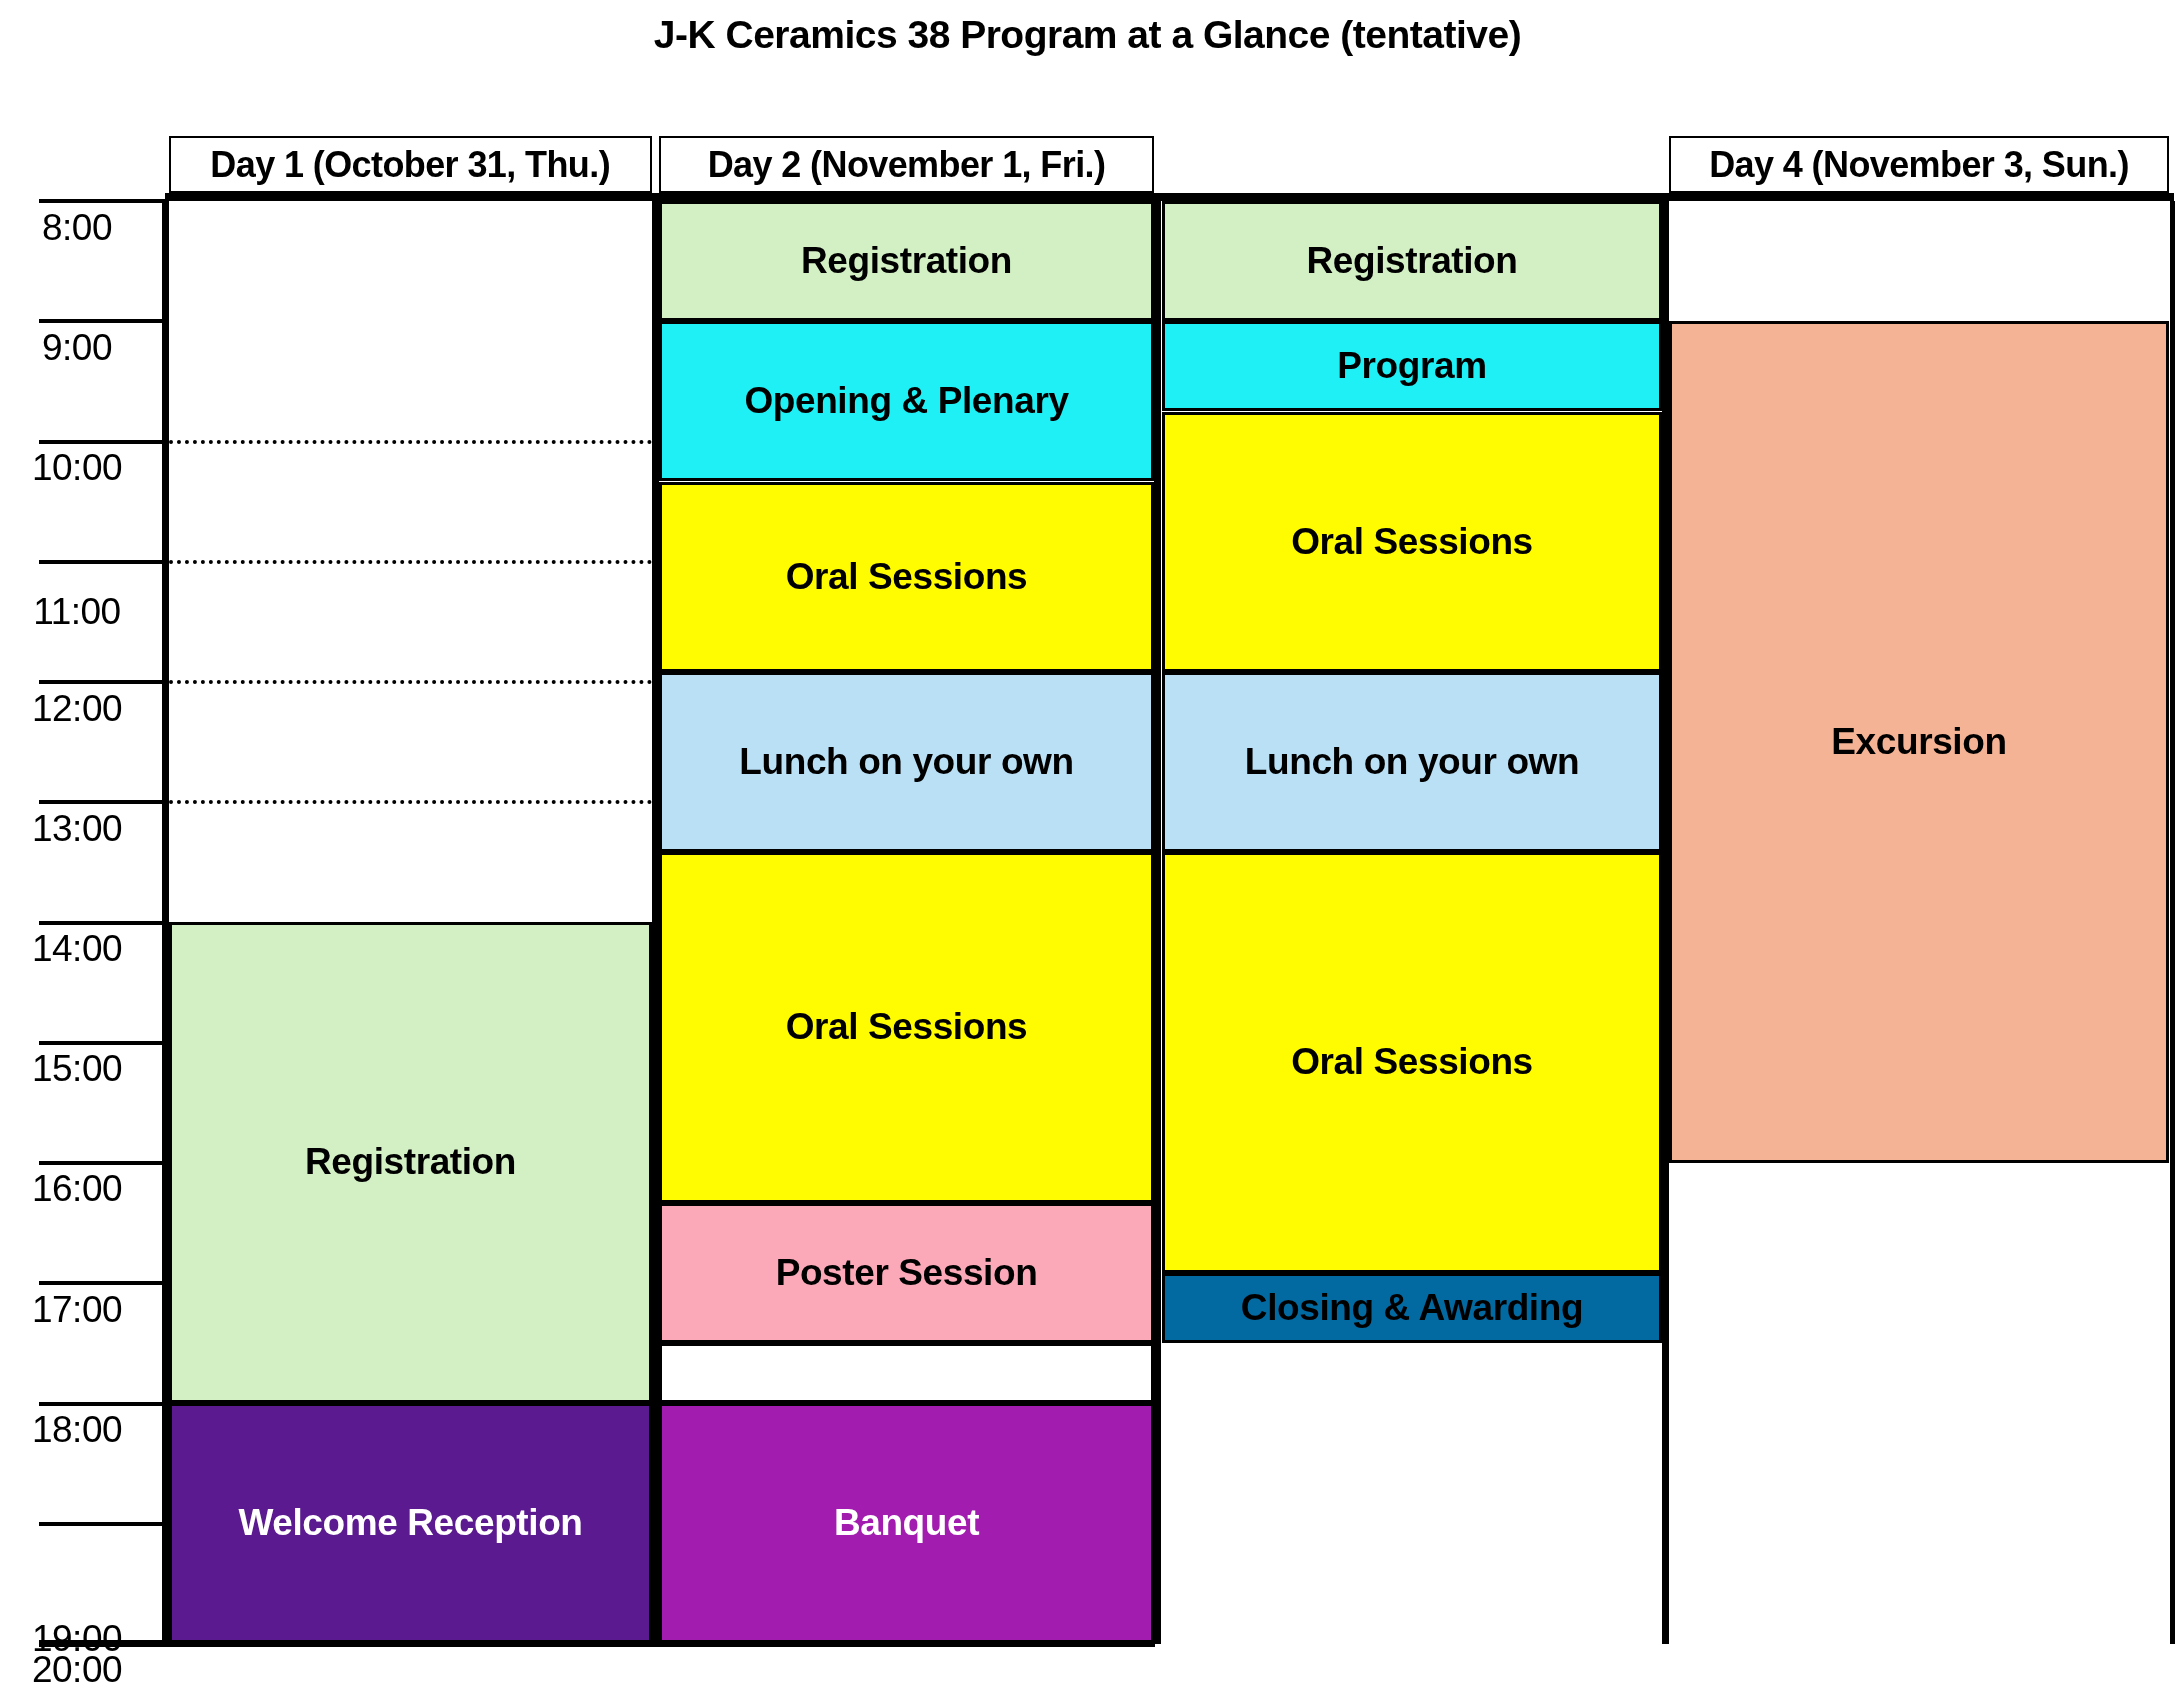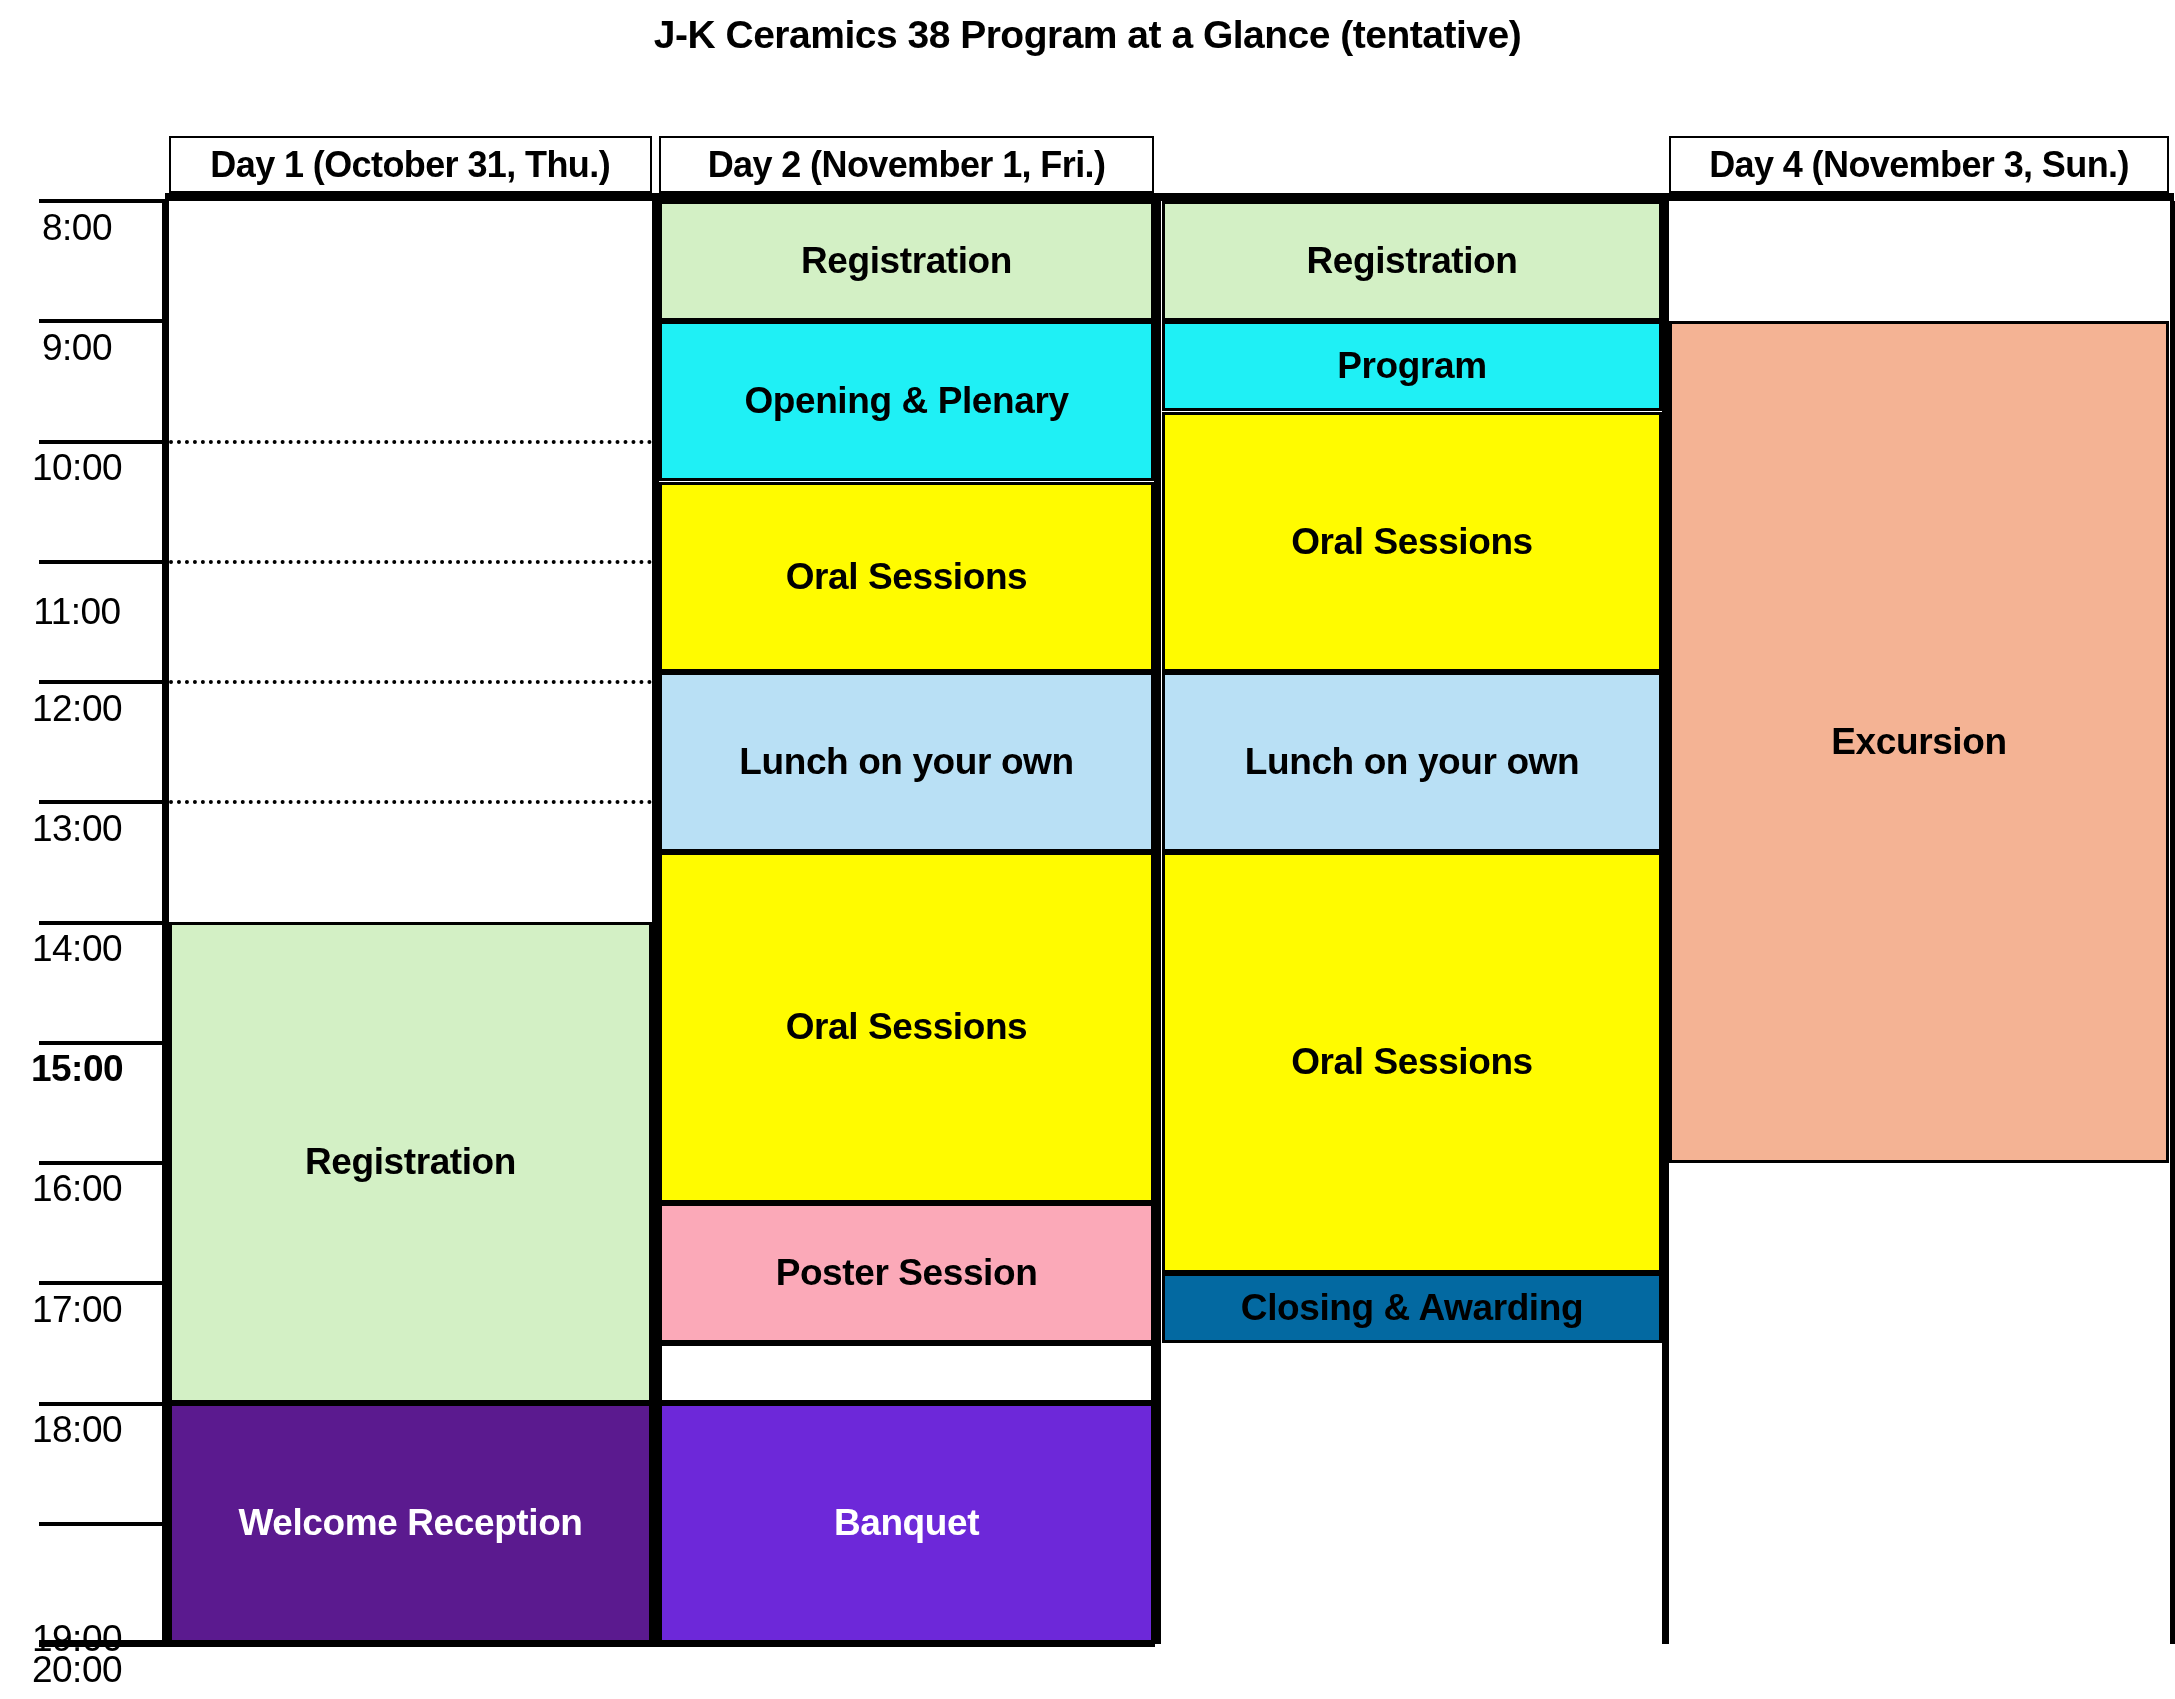--- a/index.html
+++ b/index.html
@@ -137,21 +137,21 @@
       <div class="hour-label" style="top: 447px;">10:00</div>
       <div class="hour-line" style="top: 560px;"></div>
       <div class="hour-label" style="top: 591px;">11:00</div>
       <div class="hour-line" style="top: 680px;"></div>
       <div class="hour-label" style="top: 688px;">12:00</div>
       <div class="hour-line" style="top: 800px;"></div>
       <div class="hour-label" style="top: 808px;">13:00</div>
       <div class="hour-line" style="top: 921px;"></div>
       <div class="hour-label" style="top: 928px;">14:00</div>
       <div class="hour-line" style="top: 1041px;"></div>
-      <div class="hour-label" style="top: 1048px; font-weight: bold;">15:00</div>
+      <div class="hour-label" style="top: 1048px;">15:00</div>
       <div class="hour-line" style="top: 1161px;"></div>
       <div class="hour-label" style="top: 1168px;">16:00</div>
       <div class="hour-line" style="top: 1281px;"></div>
       <div class="hour-label" style="top: 1289px;">17:00</div>
       <div class="hour-line" style="top: 1402px;"></div>
       <div class="hour-label" style="top: 1409px;">18:00</div>
       <div class="hour-line" style="top: 1522px;"></div>
       <div class="hour-label" style="top: 1618px;">19:00</div>
       <div class="hour-line" style="top: 1642px;"></div>
       <div class="hour-label" style="top: 1649px;">20:00</div>
@@ -171,21 +171,21 @@
   <div id="event-layer">
       <div class="event" style="left: 169px; width: 483px; top: 922px; height: 481px; background: rgb(211, 240, 197);">Registration</div>
       <div class="event light" style="left: 169px; width: 483px; top: 1403px; height: 240px; background: rgb(91, 26, 143);">Welcome Reception</div>
       <div class="event" style="left: 659px; width: 495px; top: 201px; height: 120px; background: rgb(211, 240, 197);">Registration</div>
       <div class="event" style="left: 659px; width: 495px; top: 321px; height: 160px; background: rgb(31, 240, 245);">Opening &amp; Plenary</div>
       <div class="event" style="left: 659px; width: 495px; top: 482px; height: 190px; background: rgb(255, 251, 0);">Oral Sessions</div>
       <div class="event" style="left: 659px; width: 495px; top: 672px; height: 180px; background: rgb(185, 224, 245);">Lunch on your own</div>
       <div class="event" style="left: 659px; width: 495px; top: 852px; height: 351px; background: rgb(255, 251, 0);">Oral Sessions</div>
       <div class="event" style="left: 659px; width: 495px; top: 1203px; height: 140px; background: rgb(251, 169, 184);">Poster Session</div>
       <div class="event blank" style="left: 659px; width: 495px; top: 1343px; height: 60px; background: rgb(255, 255, 255);"></div>
-      <div class="event light" style="left: 659px; width: 495px; top: 1403px; height: 240px; background: #6d28d9;">Banquet</div>
+      <div class="event light" style="left: 659px; width: 495px; top: 1403px; height: 240px; background: #a21caf;">Banquet</div>
       <div class="event" style="left: 1162px; width: 500px; top: 201px; height: 120px; background: rgb(211, 240, 197);">Registration</div>
       <div class="event" style="left: 1162px; width: 500px; top: 321px; height: 90px; background: rgb(31, 240, 245);">Program</div>
       <div class="event" style="left: 1162px; width: 500px; top: 412px; height: 260px; background: rgb(255, 251, 0);">Oral Sessions</div>
       <div class="event" style="left: 1162px; width: 500px; top: 672px; height: 180px; background: rgb(185, 224, 245);">Lunch on your own</div>
       <div class="event" style="left: 1162px; width: 500px; top: 852px; height: 421px; background: rgb(255, 251, 0);">Oral Sessions</div>
       <div class="event" style="left: 1162px; width: 500px; top: 1273px; height: 70px; background: #0369a1;">Closing &amp; Awarding</div>
       <div class="event" style="left: 1669px; width: 500px; top: 321px; height: 842px; background: rgb(244, 179, 148);">Excursion</div>
     </div>
 
 </div>

